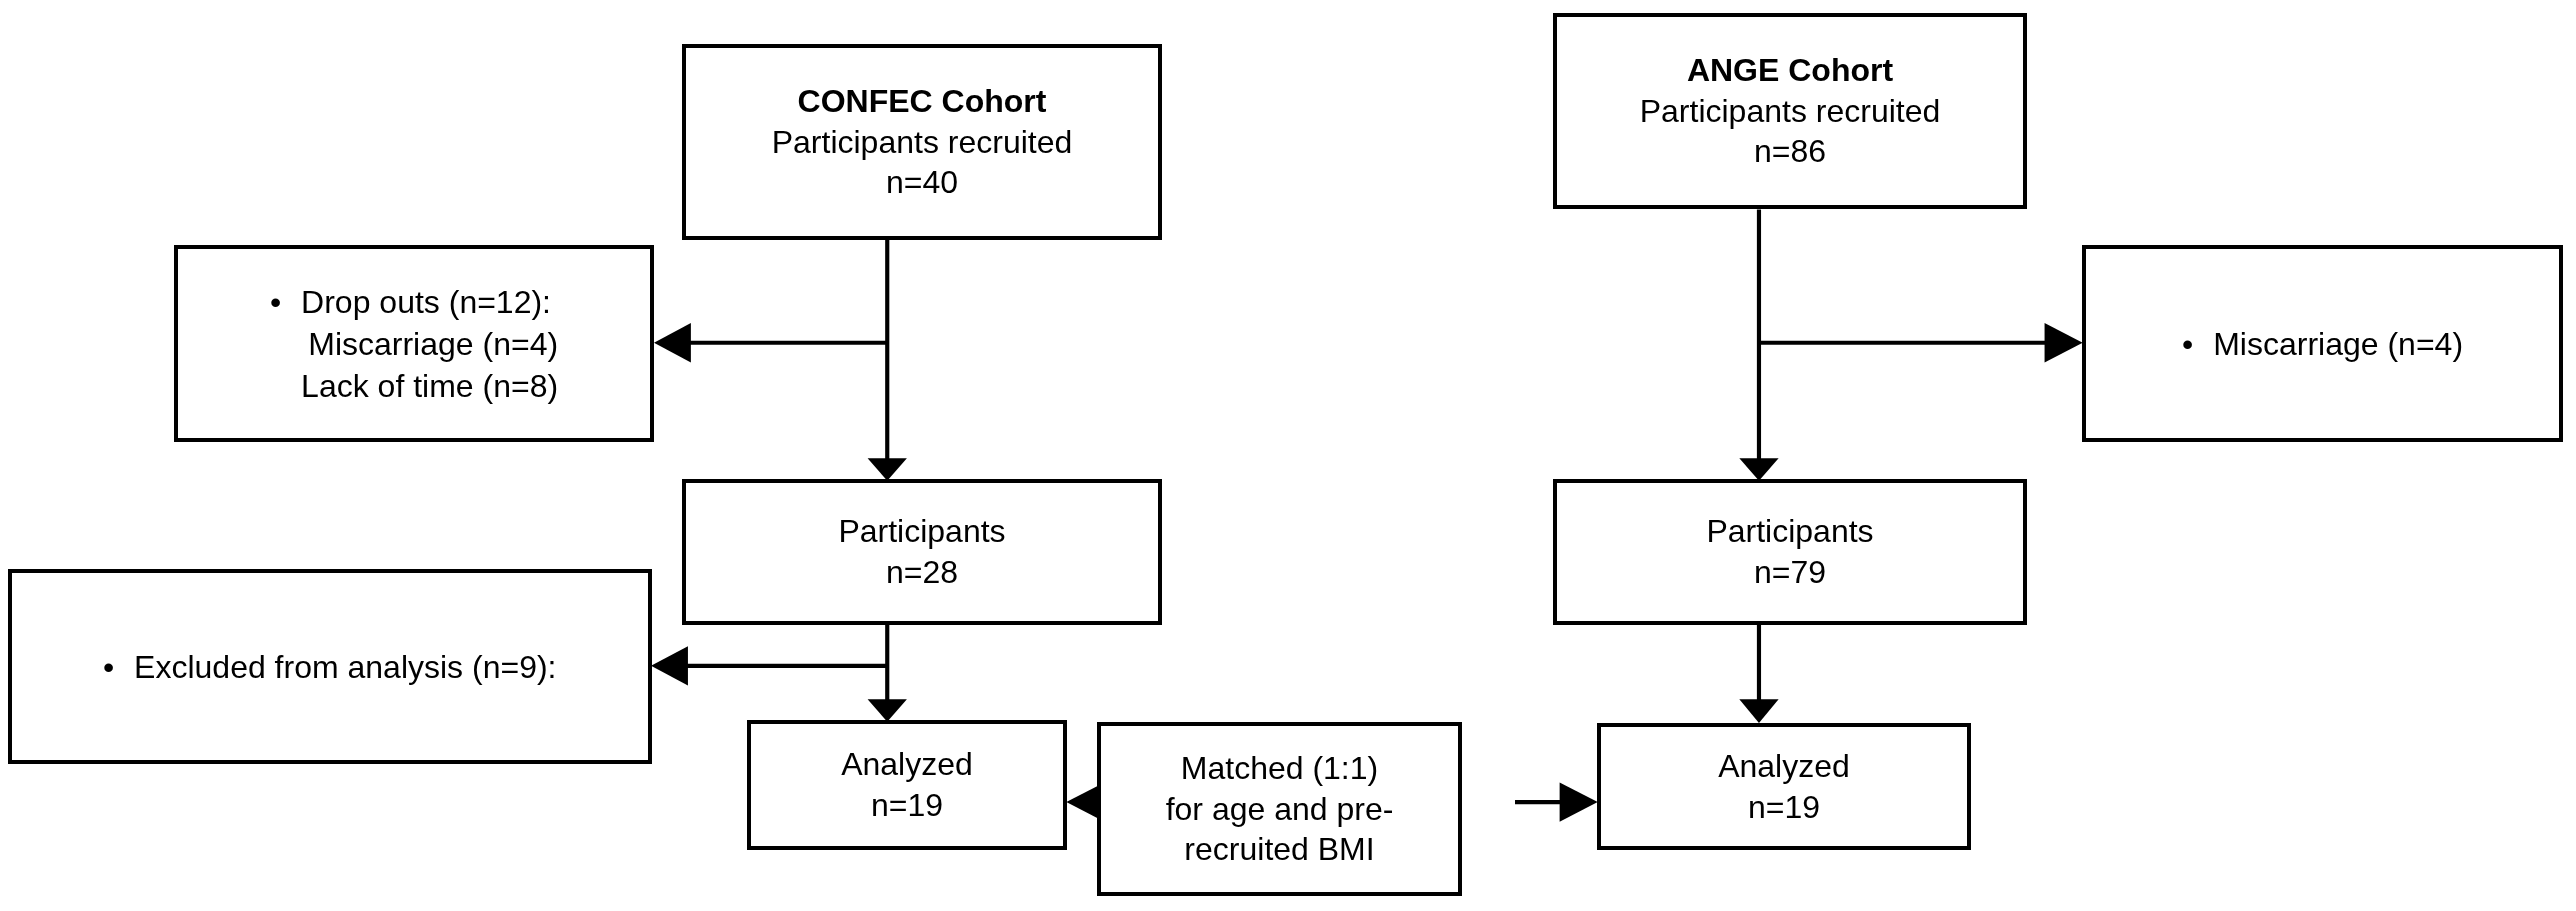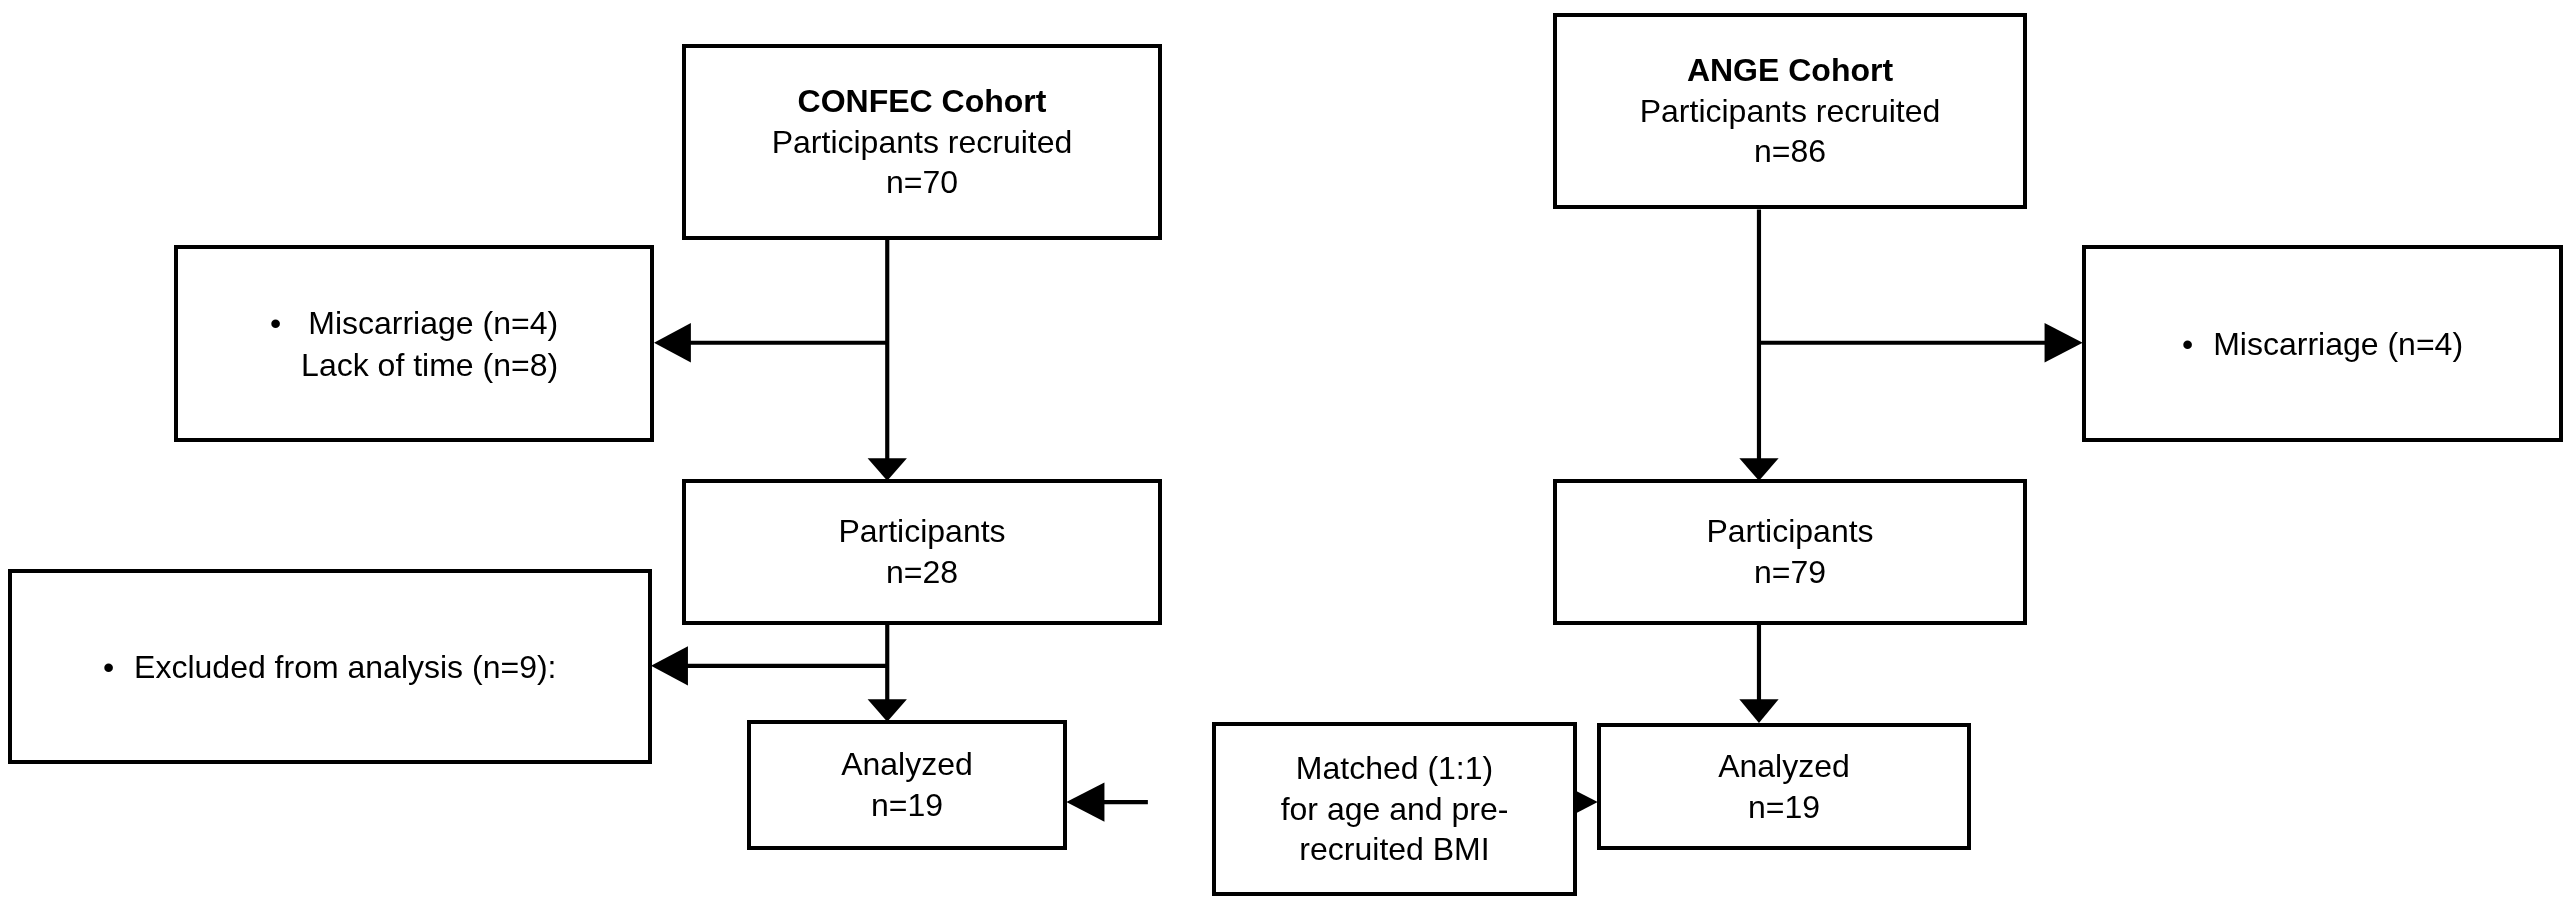--- a/index.html
+++ b/index.html
@@ -113,33 +113,34 @@
       <polygon points="1855,1315 1855,1381 1791,1348" fill="#000000" stroke="none"></polygon>
 
       <line x1="2545" y1="1348" x2="2625" y2="1348"></line>
       <polygon points="2620,1315 2620,1381 2684,1348" fill="#000000" stroke="none"></polygon>
     </g>
   </svg>
 
   <div class="node" style="left:682px; top:13px; width:480px; height:196px;margin-top:31px;">
     <span class="line bold">CONFEC Cohort</span>
     <span class="line">Participants recruited</span>
-    <span class="line">n=70</span>
+    <span class="line">n=40</span>
   </div>
 
   <div class="node" style="left:1553px; top:13px; width:474px; height:196px;">
     <span class="line bold">ANGE Cohort</span>
     <span class="line">Participants recruited</span>
     <span class="line">n=86</span>
   </div>
 
   <div class="node bulleted" style="left:174px; top:245px; width:480px; height:197px;">
     <div class="bullet-wrap">
       <span class="bullet-dot">•</span>
       <div class="bullet-lines">
+        <span class="line first">Drop outs (n=12):</span>
         <span class="line indent">Miscarriage (n=4)</span>
         <span class="line indent">Lack of time (n=8)</span>
       </div>
     </div>
   </div>
 
   <div class="node bulleted" style="left:2082px; top:245px; width:481px; height:197px;">
     <div class="bullet-wrap">
       <span class="bullet-dot">•</span>
       <div class="bullet-lines">
@@ -165,21 +166,21 @@
         <span class="line first">Excluded from analysis (n=9):</span>
       </div>
     </div>
   </div>
 
   <div class="node" style="left:747px; top:720px; width:320px; height:130px;">
     <span class="line">Analyzed</span>
     <span class="line">n=19</span>
   </div>
 
-  <div class="node" style="left:1212px; top:722px; width:365px; height:174px;">
+  <div class="node" style="left:1097px; top:722px; width:365px; height:174px;">
     <span class="line">Matched (1:1)</span>
     <span class="line">for age and pre-</span>
     <span class="line">recruited BMI</span>
   </div>
 
   <div class="node" style="left:1597px; top:723px; width:374px; height:127px;">
     <span class="line">Analyzed</span>
     <span class="line">n=19</span>
   </div>
 

